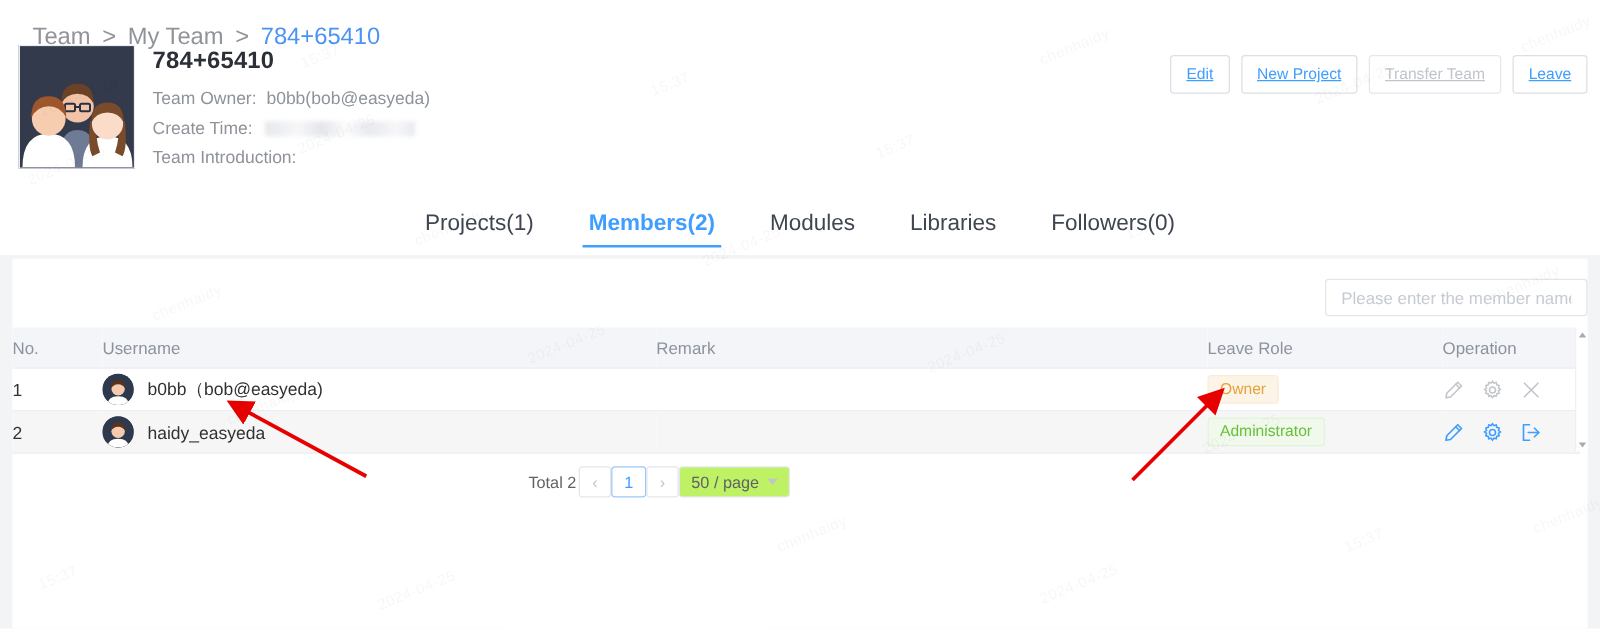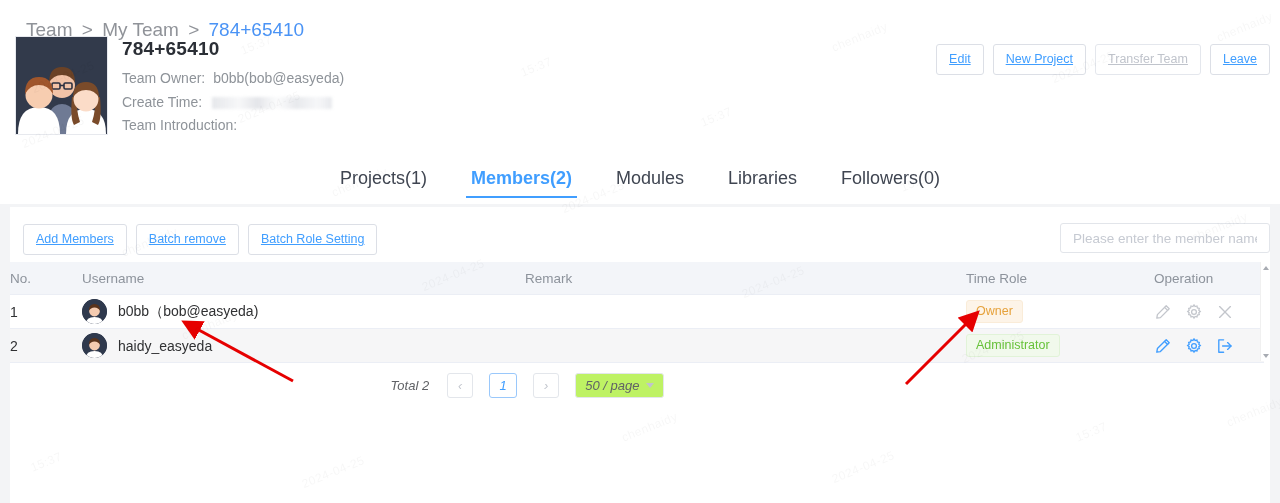--- a/index.html
+++ b/index.html
@@ -344,23 +344,22 @@
   .sb-arrow.down i { border-top: 4px solid #a7abb2; }
 
   
   .pagination {
     position: absolute;
     left: 0; top: 373px;
     width: 1055px;
     display: flex;
     justify-content: center;
     align-items: center;
-    gap: 16px;
+    gap: 0;
     z-index: 6;
-    font-style: italic;
   }
   .pg-total {
     font-size: 13px;
     color: #606266;
     margin-right: 2px;
   }
   .pg-btn {
     min-width: 26px;
     height: 25px;
     border: 1px solid #e3e6eb;
@@ -476,45 +475,40 @@
     <div class="tab active">Members(2)</div>
     <div class="tab">Modules</div>
     <div class="tab">Libraries</div>
     <div class="tab">Followers(0)</div>
   </div>
 
   <div class="body-area"></div>
   <div class="content-card"></div>
 
   <div class="toolbar">
-    <div class="toolbar-left">
-      <button class="btn">Add Members</button>
-      <button class="btn">Batch remove</button>
-      <button class="btn">Batch Role Setting</button>
-    </div>
     <div class="search-box">
       <input type="text" placeholder="Please enter the member name" style="">
     </div>
   </div>
 
   <div class="table-wrap">
     <table class="member-table">
       <colgroup>
         <col class="col-no">
           <col class="col-user">
           <col class="col-remark">
           <col class="col-role">
           <col class="col-op">
       </colgroup>
       <thead>
         <tr>
           <th class="th-no">No.</th>
           <th class="th-user">Username</th>
           <th class="th-remark">Remark</th>
-          <th class="th-role">Time Role</th>
+          <th class="th-role">Leave Role</th>
           <th class="th-op">Operation</th>
         </tr>
       </thead>
       <tbody>
         <tr class="row-plain">
           <td class="td-no">1</td>
           <td class="td-user">
             <div class="user-cell">
               <span class="avatar-sm">
                 <svg width="25" height="25" viewBox="0 0 25 25">

